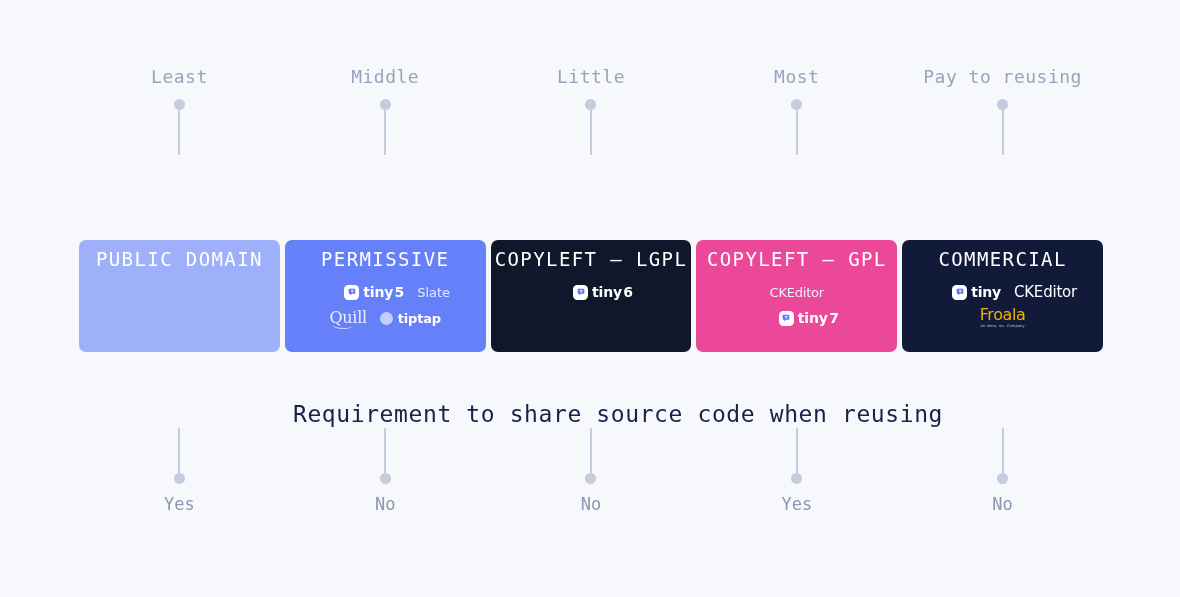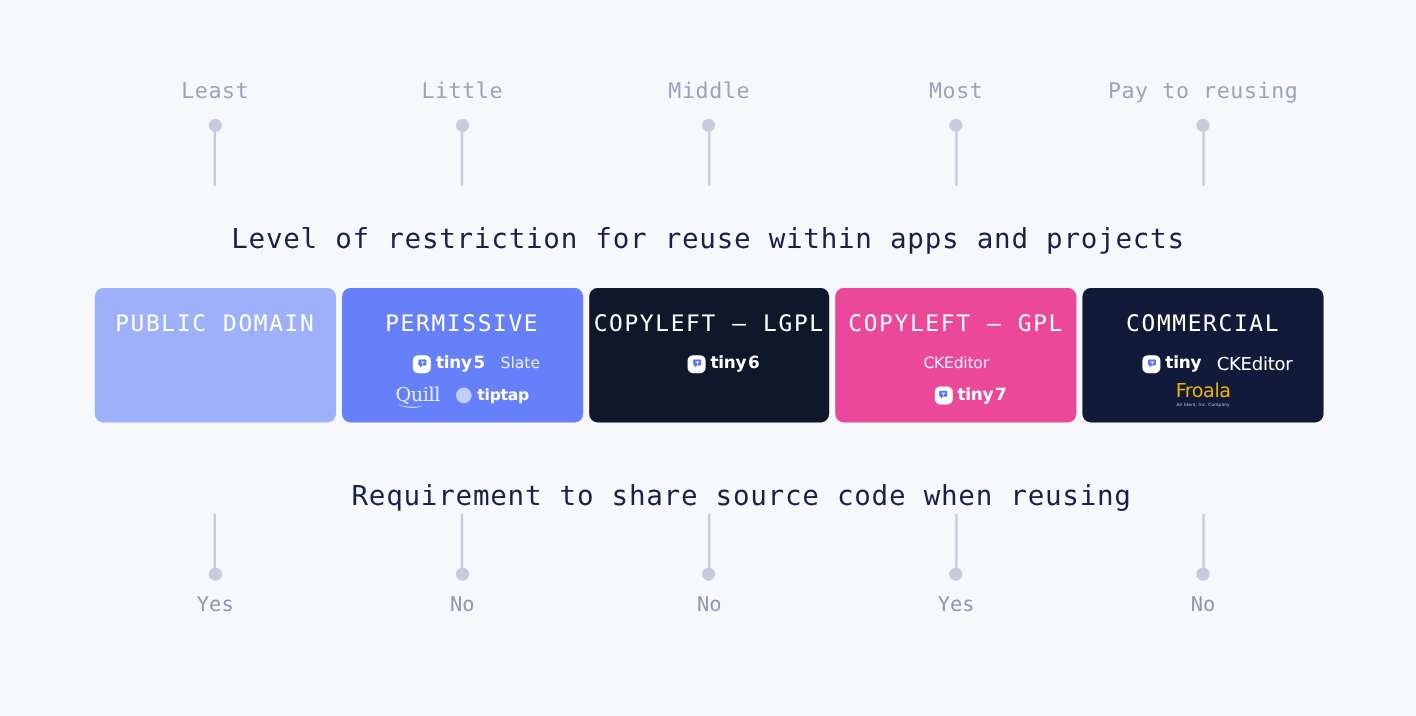--- a/index.html
+++ b/index.html
@@ -47,21 +47,21 @@
   }
   .caption-top { top:187px; }
   .caption-bottom { top:401px;margin-left:28px; }
 
   
   .bands { top:240px; height:112px; }
   .band {
     border-radius:7px;
     display:flex; flex-direction:column;
     align-items:center;
-    padding-top:21px;
+    padding-top:10px;
     height:112px;
     overflow:hidden;
   }
   .band-title {
     font-family:"DejaVu Sans Mono", monospace;
     font-size:19px; letter-spacing:1.4px;
     color:#ffffff; white-space:nowrap; line-height:1;
   }
   .logos {
     margin-top:13px;
@@ -157,42 +157,41 @@
 
 <div class="page">
 
   <div class="row5 pins-top" id="pins-top">
       <div class="cell">
         <span class="pin-label-top">Least</span>
         <span class="pin-dot"></span>
         <span class="pin-stem"></span>
       </div>
       <div class="cell">
+        <span class="pin-label-top">Middle</span>
+        <span class="pin-dot"></span>
+        <span class="pin-stem"></span>
+      </div>
+      <div class="cell">
         <span class="pin-label-top">Little</span>
         <span class="pin-dot"></span>
         <span class="pin-stem"></span>
       </div>
       <div class="cell">
-        <span class="pin-label-top">Middle</span>
-        <span class="pin-dot"></span>
-        <span class="pin-stem"></span>
-      </div>
-      <div class="cell">
         <span class="pin-label-top">Most</span>
         <span class="pin-dot"></span>
         <span class="pin-stem"></span>
       </div>
       <div class="cell">
         <span class="pin-label-top">Pay to reusing</span>
         <span class="pin-dot"></span>
         <span class="pin-stem"></span>
       </div>
     </div>
 
-  <div class="caption caption-top">Level of restriction for reuse within apps and projects</div>
 
   <div class="row5 bands" id="bands">
       <div class="band" style="background:#9fb0fb">
         <span class="band-title">PUBLIC DOMAIN</span>
       </div>
       <div class="band" style="background:#6680fa">
         <span class="band-title">PERMISSIVE</span>
         <div class="logos">
           <div class="logo-row">
             <span class="logo-tiny">

